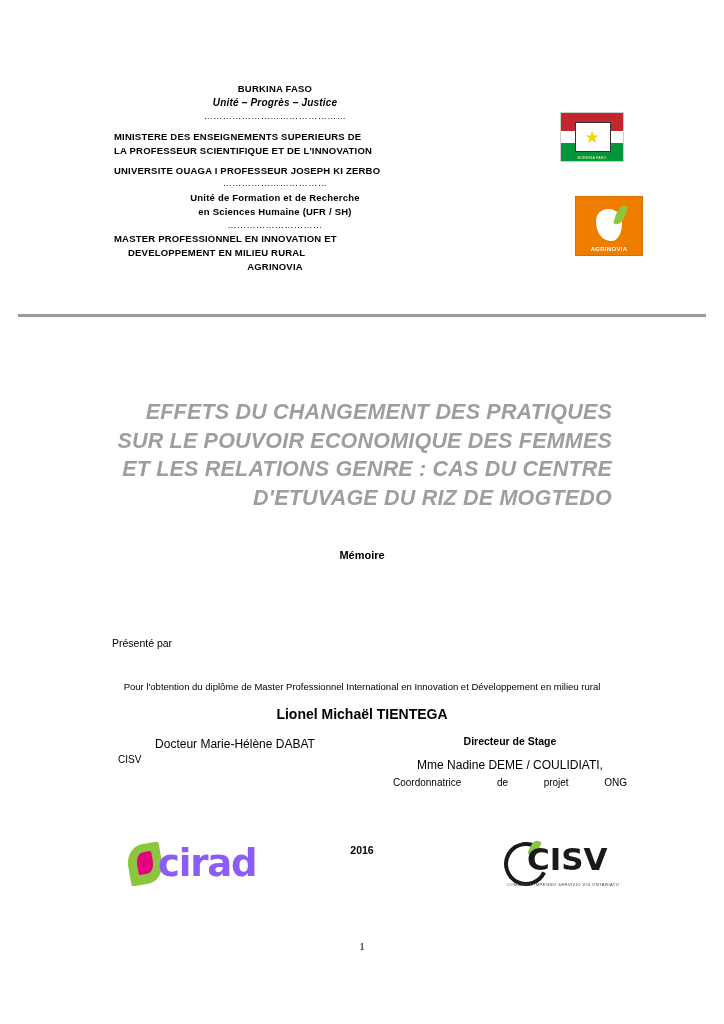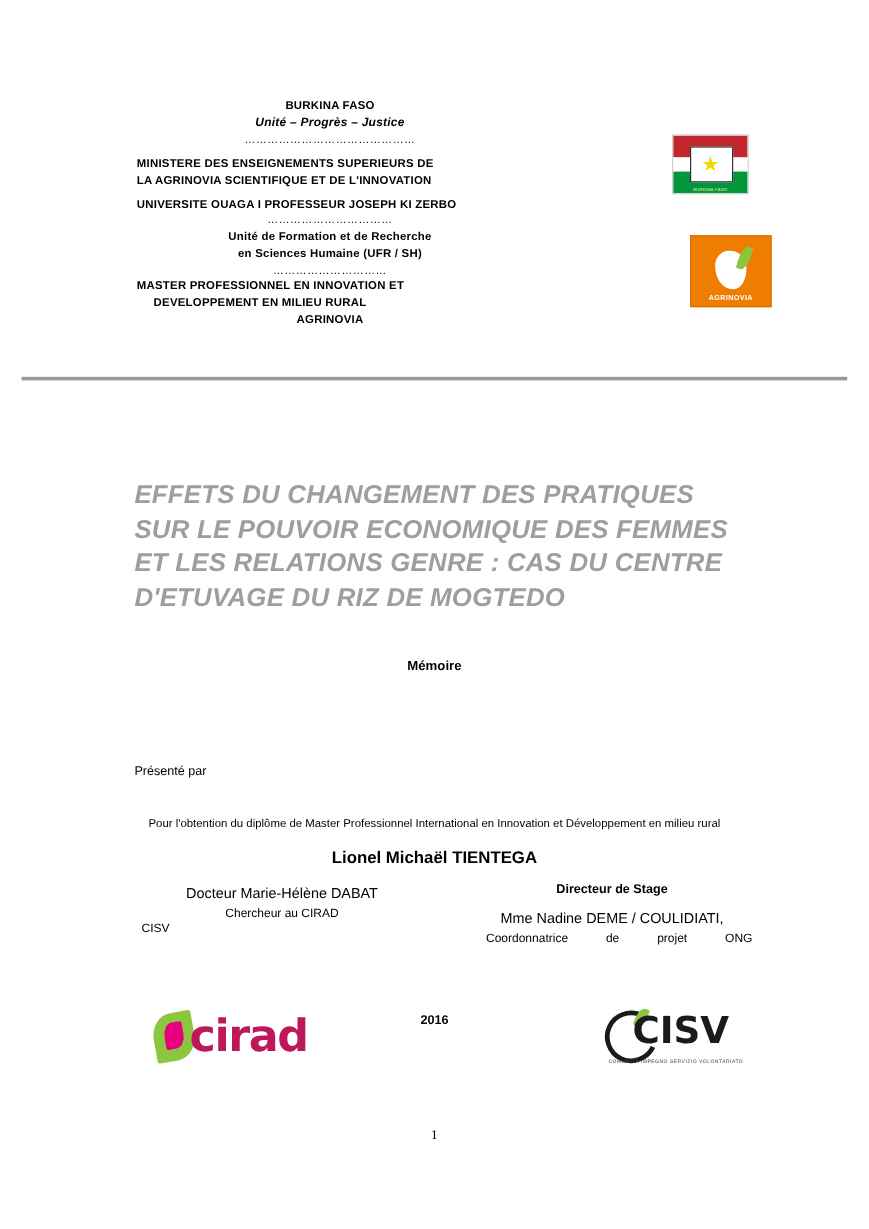--- a/index.html
+++ b/index.html
@@ -147,21 +147,21 @@
     height: 3px;
     background: #9a9a9a;
   }
 
   
   .title {
     position: absolute;
     left: 112px;
     top: 398px;
     width: 500px;
-    text-align: left;
+    text-align: right;
     font-size: 21.5px;
     font-style: italic;
     font-weight: bold;
     line-height: 1.33;
     color: #9e9e9e;
     letter-spacing: 0.2px;
   }
 
   .memoire {
     position: absolute;
@@ -228,21 +228,20 @@
     line-height: 1.55;
   }
   .sup-role {
     font-size: 10px;
     line-height: 1.55;
   }
   .sup-role.justify {
     text-align: justify;
     text-align-last: justify;
     padding: 0 8px;
-    margin-left: 12px;
   }
   .sup-extra {
     font-size: 10px;
     text-align: left;
     padding-left: 8px;
   }
 
   
   .year {
     position: absolute;
@@ -276,21 +275,21 @@
     width: 16px; height: 22px;
     background: #e6007e;
     border-radius: 50% 8% 50% 8%;
     transform: rotate(-10deg);
   }
   .cirad-word {
     position: absolute;
     left: 30px; top: 3px;
     font-size: 37px;
     font-weight: bold;
-    color: #be185d;
+    color: #8b5cf6;
     letter-spacing: -1.2px;
     line-height: 1;
     font-family: "DejaVu Sans", sans-serif;
   }
 
   .logo-cisv {
     position: absolute;
     left: 500px;
     top: 840px;
     width: 140px;
@@ -347,21 +346,21 @@
 <body>
 
 <div class="page">
 
   <div class="header-block">
     <div class="hdr-line">BURKINA FASO</div>
     <div class="hdr-line italic">Unité – Progrès – Justice</div>
     <div class="hdr-sep">………………………………………</div>
     <div class="hdr-pad"></div>
     <div class="hdr-line hdr-left">MINISTERE DES ENSEIGNEMENTS SUPERIEURS DE</div>
-    <div class="hdr-line hdr-left">LA AGRINOVIA SCIENTIFIQUE ET DE L'INNOVATION</div>
+    <div class="hdr-line hdr-left">LA PROFESSEUR SCIENTIFIQUE ET DE L'INNOVATION</div>
     <div class="hdr-pad"></div>
     <div class="hdr-line hdr-left">UNIVERSITE OUAGA I PROFESSEUR JOSEPH KI ZERBO</div>
     <div class="hdr-sep">……………………………</div>
     <div class="hdr-line">Unité de Formation et de Recherche</div>
     <div class="hdr-line">en Sciences Humaine (UFR / SH)</div>
     <div class="hdr-sep">…………………………</div>
     <div class="hdr-line hdr-left">MASTER PROFESSIONNEL EN INNOVATION ET</div>
     <div class="hdr-line hdr-left" style="padding-left:18px;">DEVELOPPEMENT EN MILIEU RURAL</div>
     <div class="hdr-line">AGRINOVIA</div>
   </div>
@@ -384,21 +383,20 @@
 
   <div class="title">EFFETS DU CHANGEMENT DES PRATIQUES SUR LE POUVOIR ECONOMIQUE DES FEMMES ET LES RELATIONS GENRE : CAS DU CENTRE D'ETUVAGE DU RIZ DE MOGTEDO</div>
   <div class="memoire">Mémoire</div>
 
   <div class="presente">Présenté par</div>
   <div class="author">Lionel Michaël TIENTEGA</div>
   <div class="degree">Pour l'obtention du diplôme de Master Professionnel International en Innovation et Développement en milieu rural</div>
 
   <div class="sup-left">
     <div class="sup-name">Docteur Marie-Hélène DABAT</div>
-    <div class="sup-role">Chercheur au CIRAD</div>
     <div class="sup-extra">CISV</div>
   </div>
 
   <div class="sup-right">
     <div class="sup-title">Directeur de Stage</div>
     <div class="sup-name">Mme Nadine DEME / COULIDIATI,</div>
     <div class="sup-role justify">Coordonnatrice   de   projet   ONG</div>
   </div>
 
   <div class="year">2016</div>

